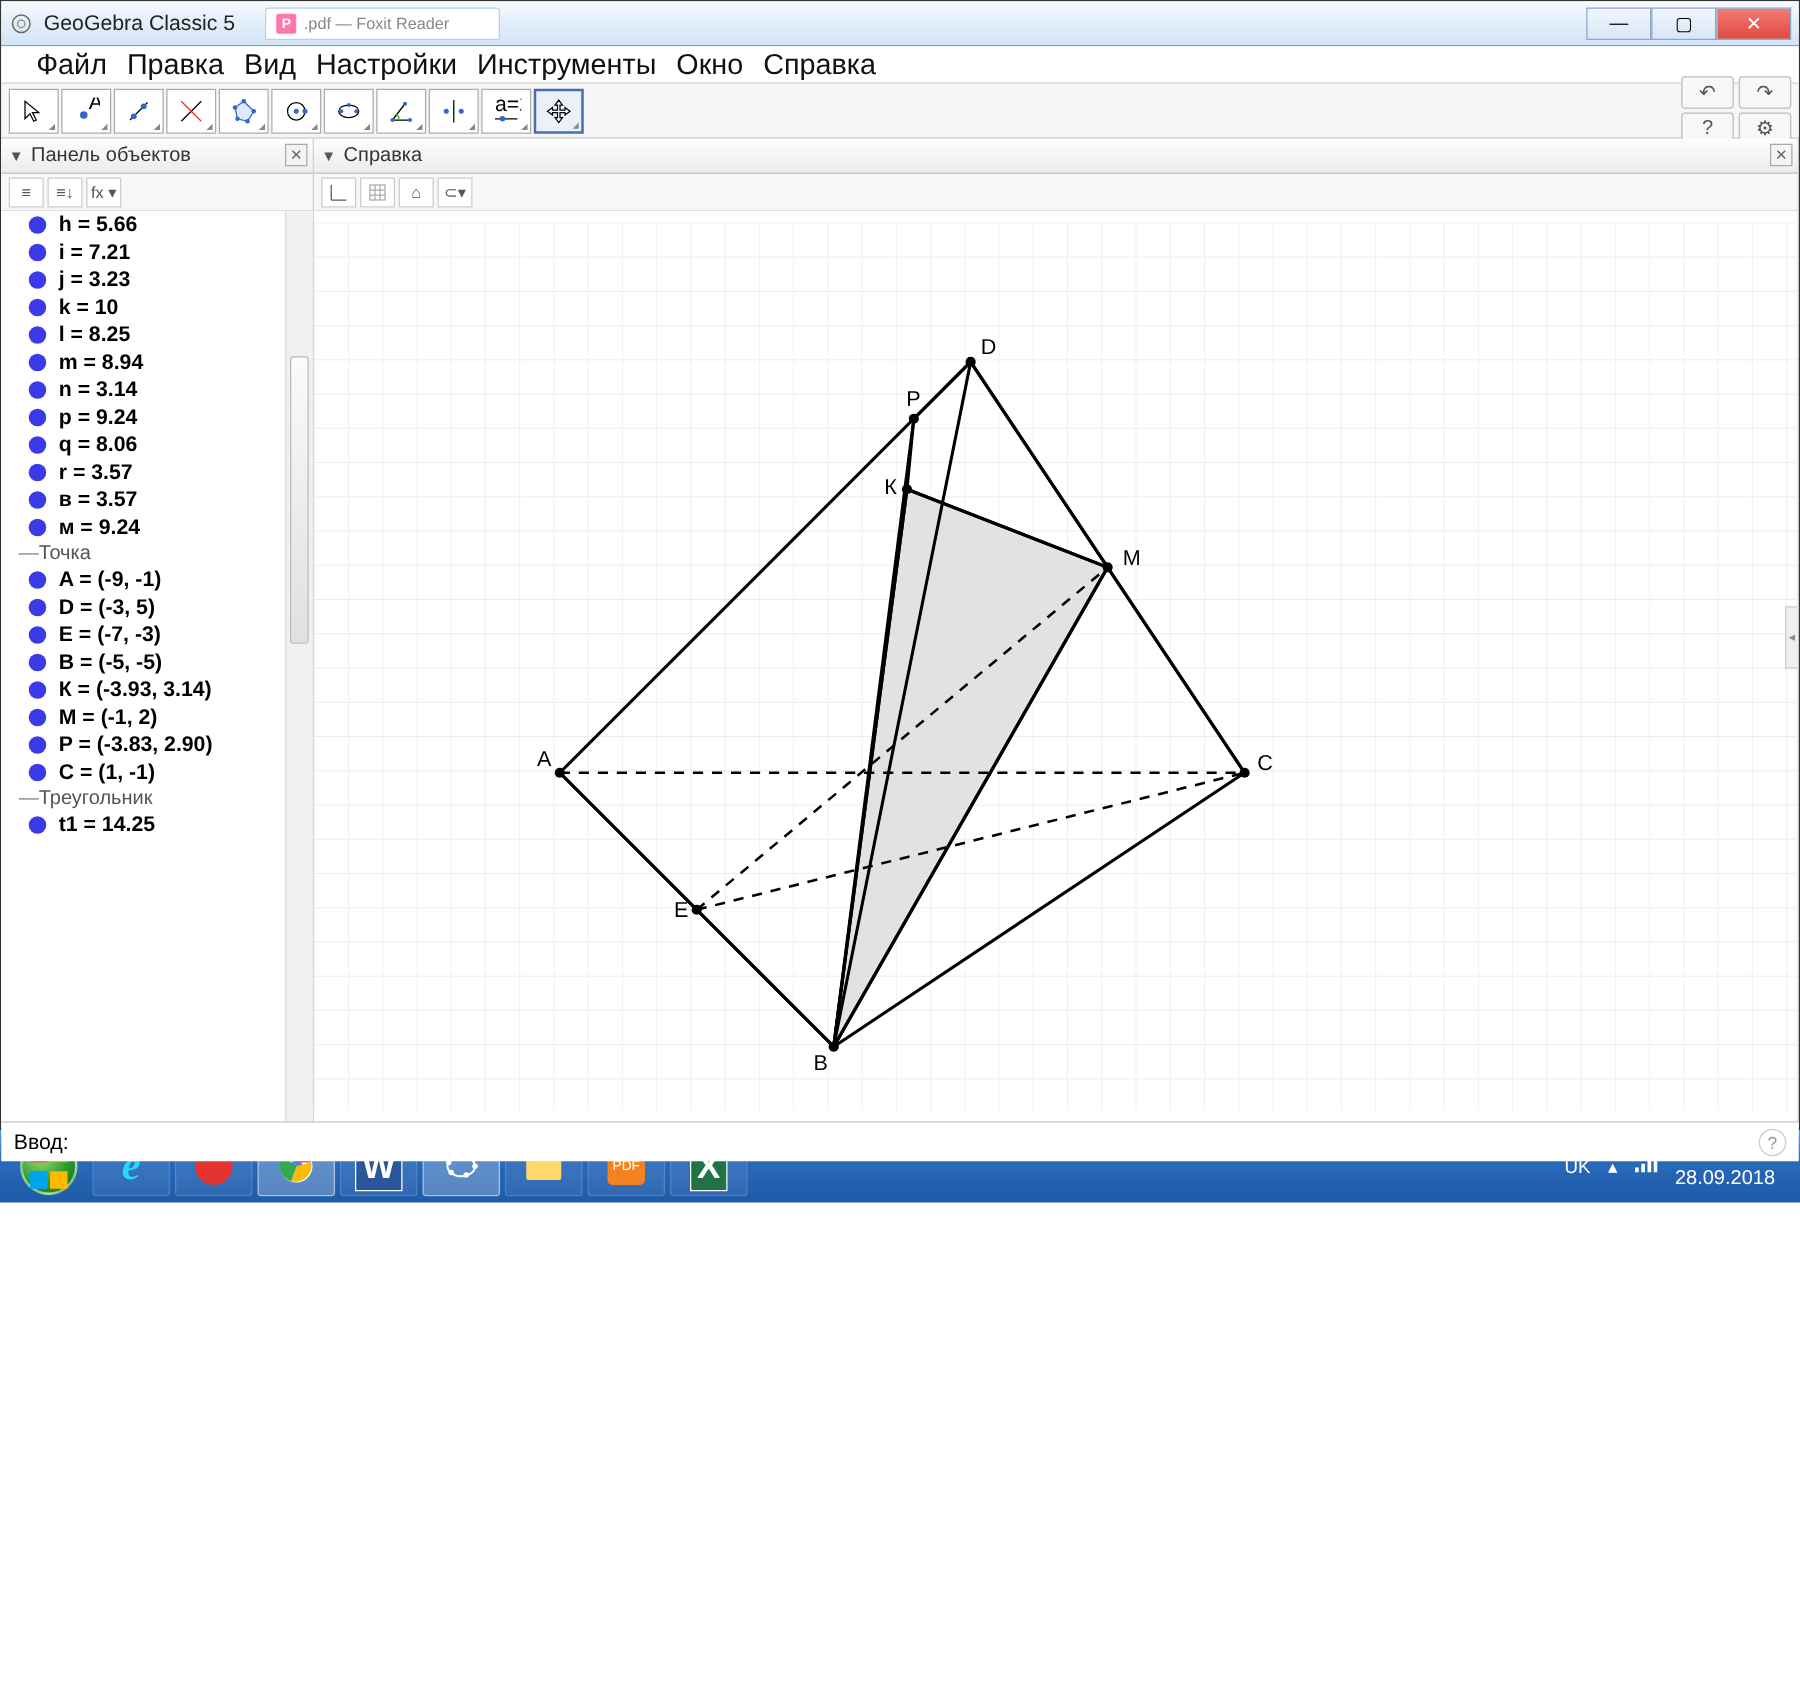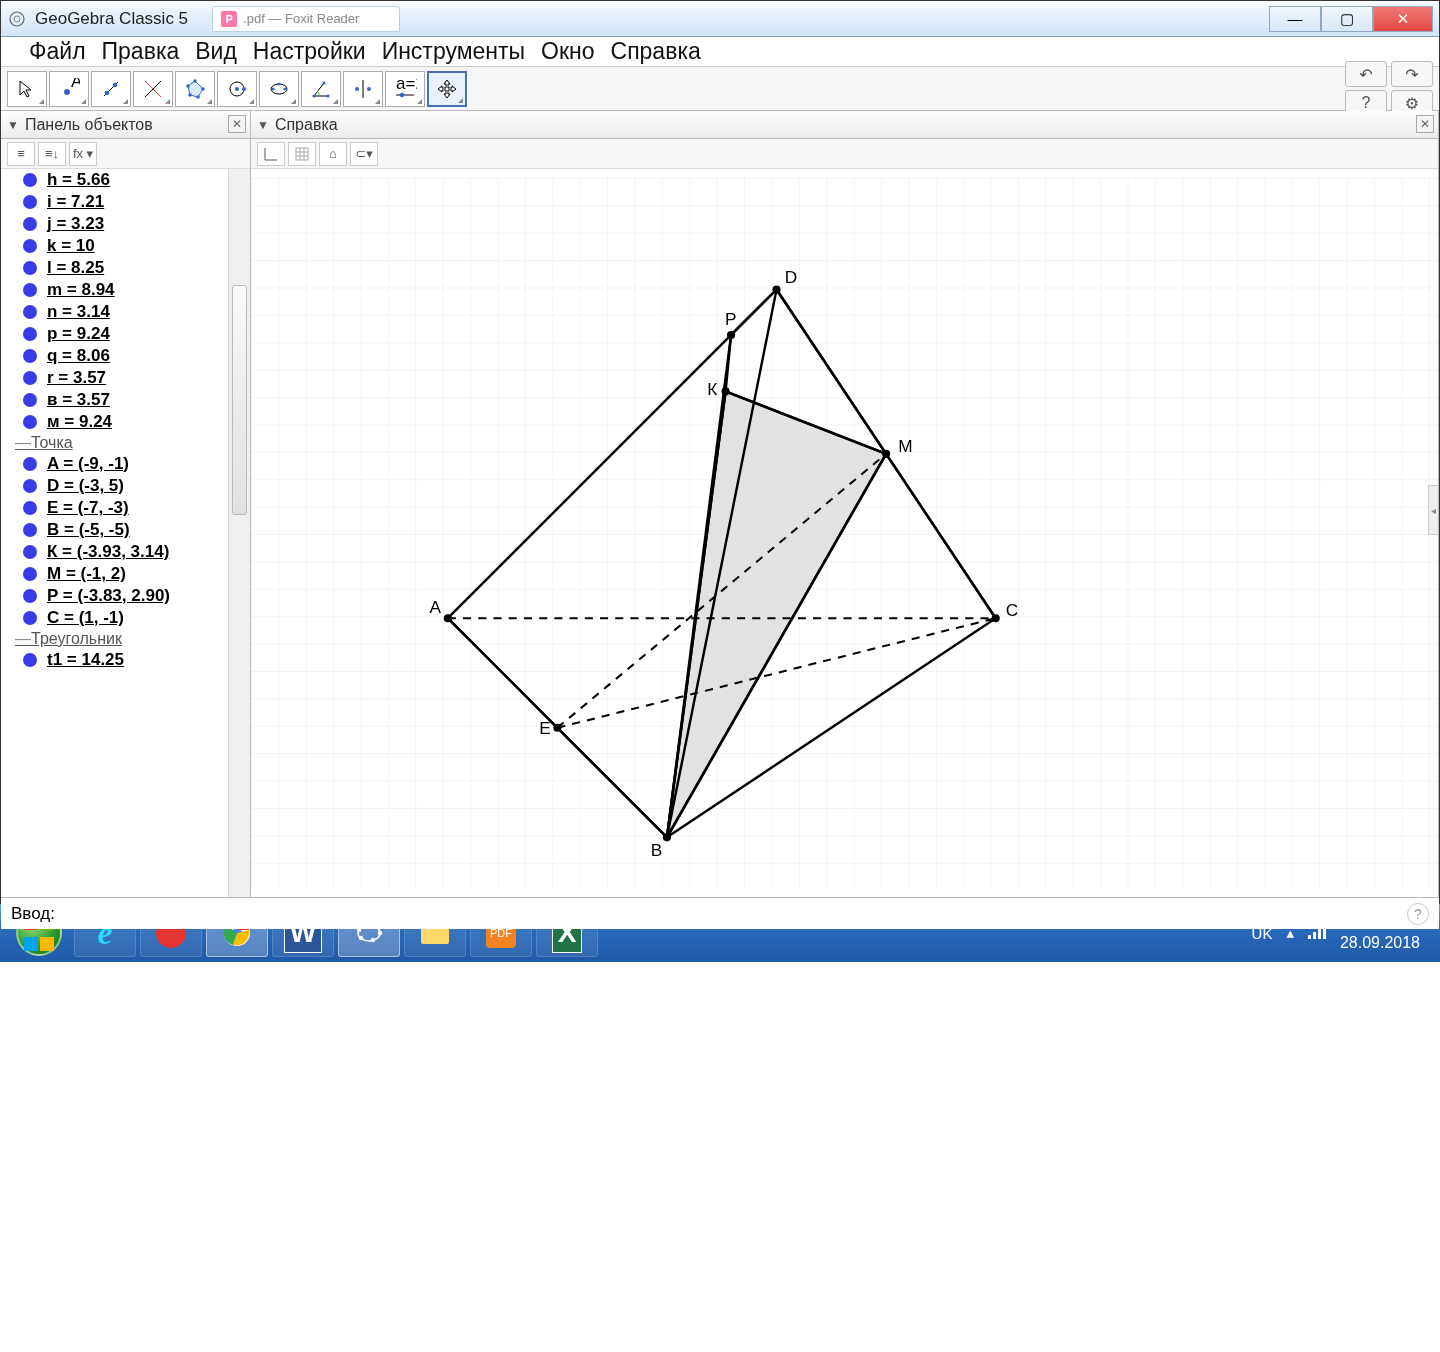--- a/index.html
+++ b/index.html
@@ -27,21 +27,21 @@
   .panel-header .arrow { font-size:12px; color:#555; margin-right:6px; }
   .panel-close { position:absolute; right:4px; top:4px; width:18px; height:18px; border:1px solid #aaa; background:#f4f4f4; display:flex; align-items:center; justify-content:center; font-size:12px; color:#666; }
   .panel-toolbar { height:30px; background:#f7f7f7; border-bottom:1px solid #ddd; display:flex; align-items:center; padding:0 6px; gap:3px; }
   .ptb { width:28px; height:24px; border:1px solid #ccc; background:#fff; display:flex; align-items:center; justify-content:center; font-size:13px; color:#555; }
   .algebra-panel { width:250px; }
   .algebra-list { flex:1; overflow:hidden; background:#fff; position:relative; }
   .scroll-wrap { display:flex; height:100%; }
   .obj-list { flex:1; padding:0 0 0 0; overflow:hidden; }
   .scrollbar { width:22px; background:#f0f0f0; border-left:1px solid #ddd; position:relative; }
   .scroll-handle { position:absolute; left:3px; right:3px; top:116px; height:230px; background:linear-gradient(#fafafa,#e0e0e0); border:1px solid #bbb; border-radius:3px; }
-  .obj-row { display:flex; align-items:center; padding:1px 6px; font-size:17px; color:#000;text-decoration:underline; }
+  .obj-row { display:flex; align-items:center; padding:1px 6px; font-size:17px; color:#000; }
   .obj-row.section { color:#555; font-size:16px; padding-left:14px; }
   .obj-row .dash { width:12px; text-align:center; color:#888; margin-right:4px; }
   .obj-row .dot { width:14px; height:14px; border-radius:50%; background:#3a3ae8; margin-left:16px; margin-right:10px; flex:0 0 auto; }
   .obj-row b { font-weight:bold; }
   .graphics-panel { flex:1; }
   .canvas-wrap { flex:1; position:relative; background:#fff; overflow:hidden; }
   .grid { position:absolute; inset:0; pointer-events:none; }
   .side-collapse { position:absolute; right:0; top:316px; width:10px; height:50px; background:#eee; border:1px solid #ccc; border-right:none; display:flex; align-items:center; justify-content:center; font-size:10px; color:#888; }
   .input-bar { height:32px; border-top:1px solid #bbb; background:#fff; display:flex; align-items:center; padding:0 10px; font-size:17px; gap:8px; }
   .input-bar input { flex:1; border:none; outline:none; font-size:17px; background:#fff; height:26px; }

